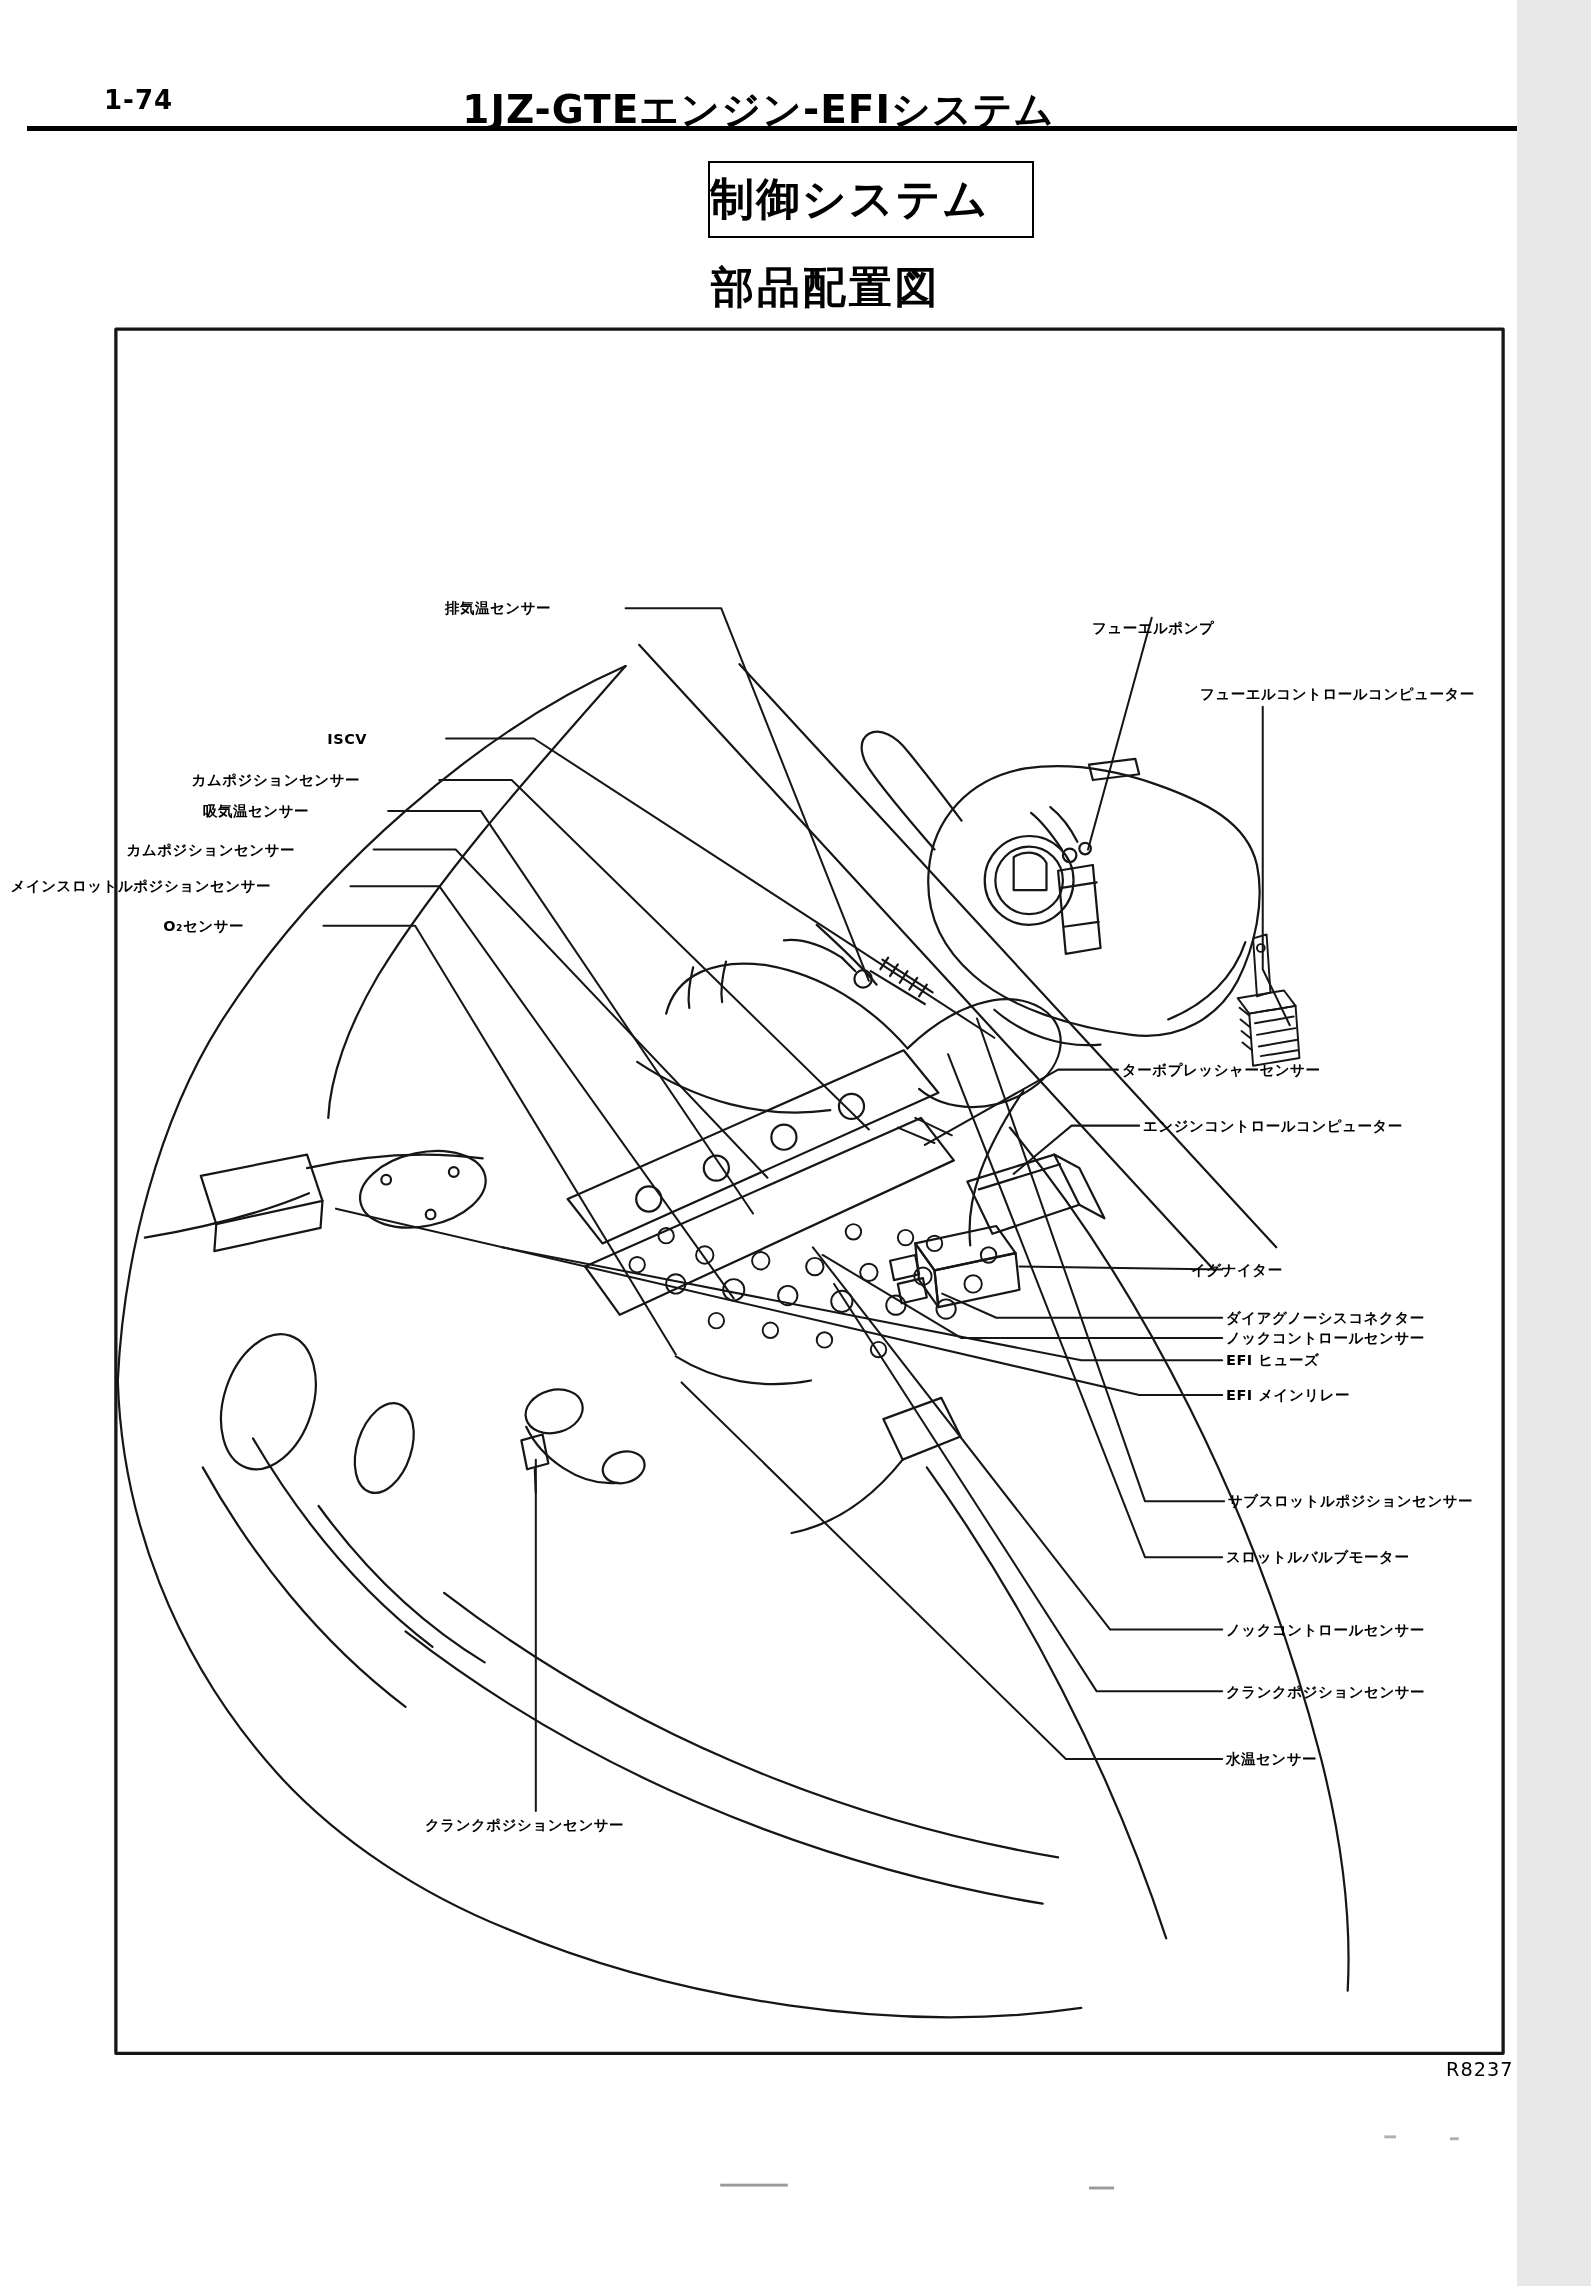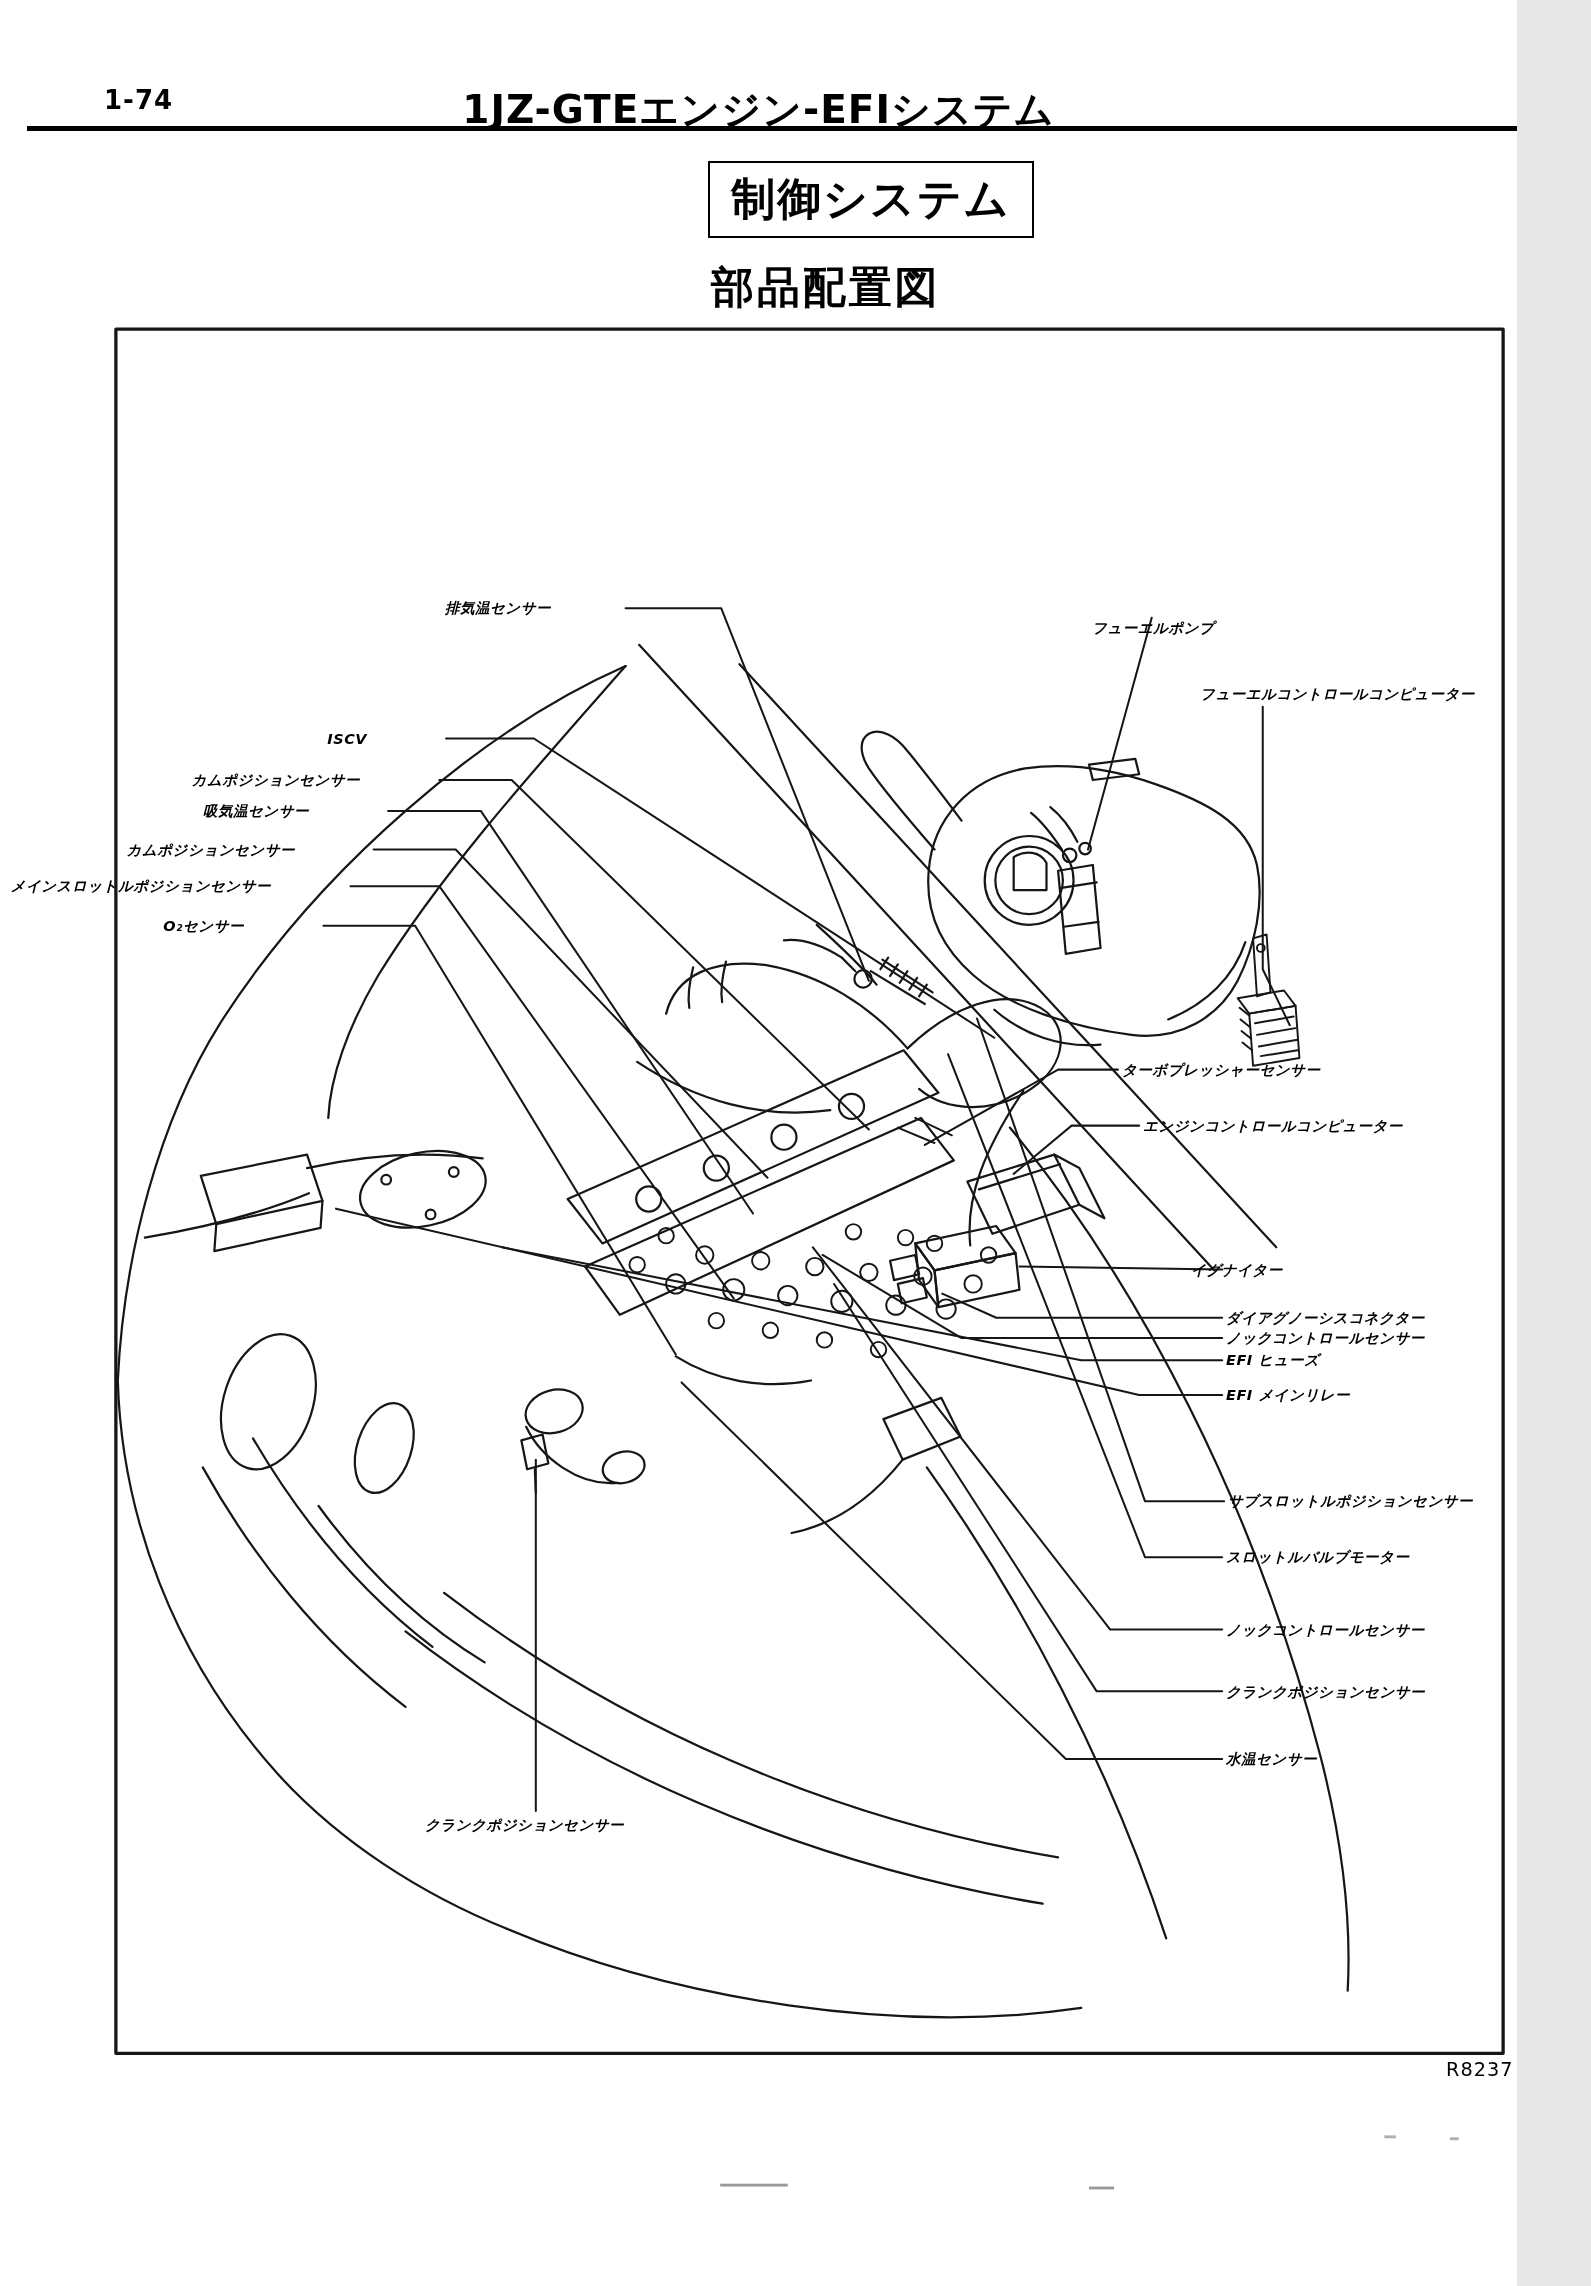--- a/index.html
+++ b/index.html
@@ -20,38 +20,37 @@
     text-align:center;
     font-size:39px;font-weight:bold;letter-spacing:1px;
   }
   .header-rule{
     position:absolute;left:27px;top:126px;width:1537px;height:4.8px;
     background:#000;
   }
   .title-box{
     position:absolute;left:708px;top:161px;width:322px;height:73px;
     border:2.9px solid #000;
-    display:flex;align-items:center;justify-content:center;
+    display:flex;align-items:center;
     font-size:44px;font-weight:bold;letter-spacing:1.9px;
   }
   .subtitle{
     position:absolute;left:711px;top:259px;
     font-size:43px;font-weight:bold;letter-spacing:2.9px;
   }
   .figure-ref{
     position:absolute;left:1446px;top:2058px;
     font-size:19.3px;font-weight:normal;letter-spacing:1px;
   }
   svg.art{position:absolute;left:0;top:0;}
   .lbl{
     position:absolute;
     font-size:14.5px;font-weight:bold;letter-spacing:0.5px;
     white-space:nowrap;line-height:1;
     transform:translateY(-50%);
-    font-style:italic;
   }
 </style>
 </head>
 <body>
 
 <div class="page">
 
   <div class="page-number">1-74</div>
   <div class="header-title">1JZ-GTEエンジン-EFIシステム</div>
   <div class="header-rule"></div>

